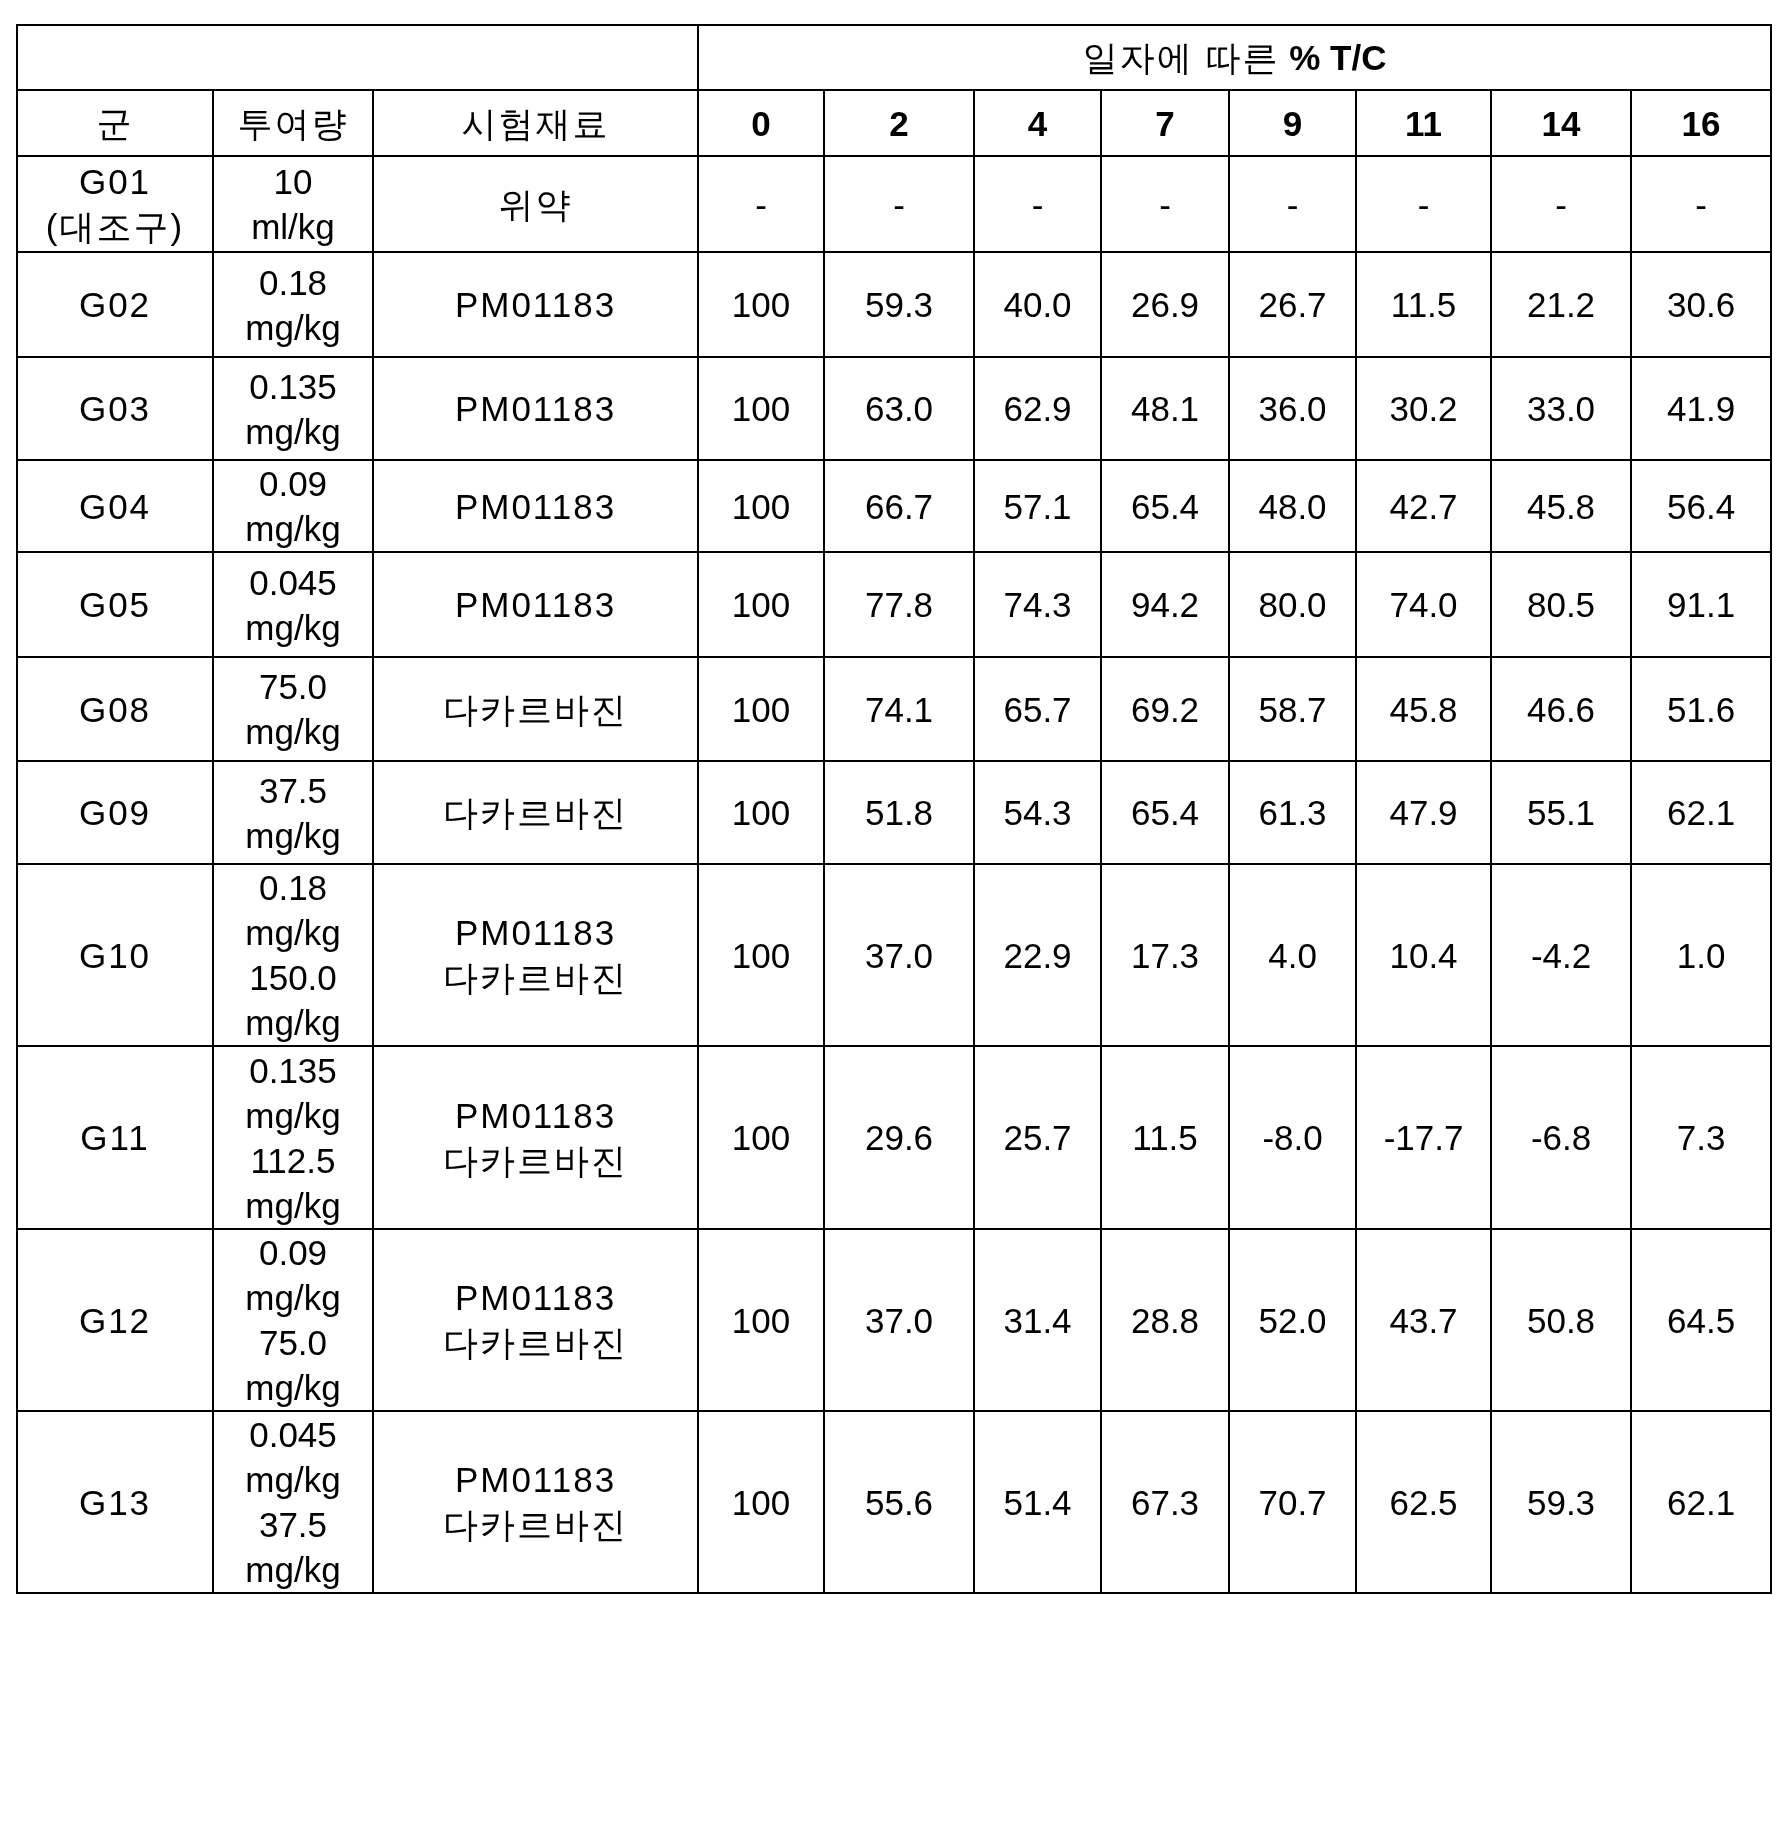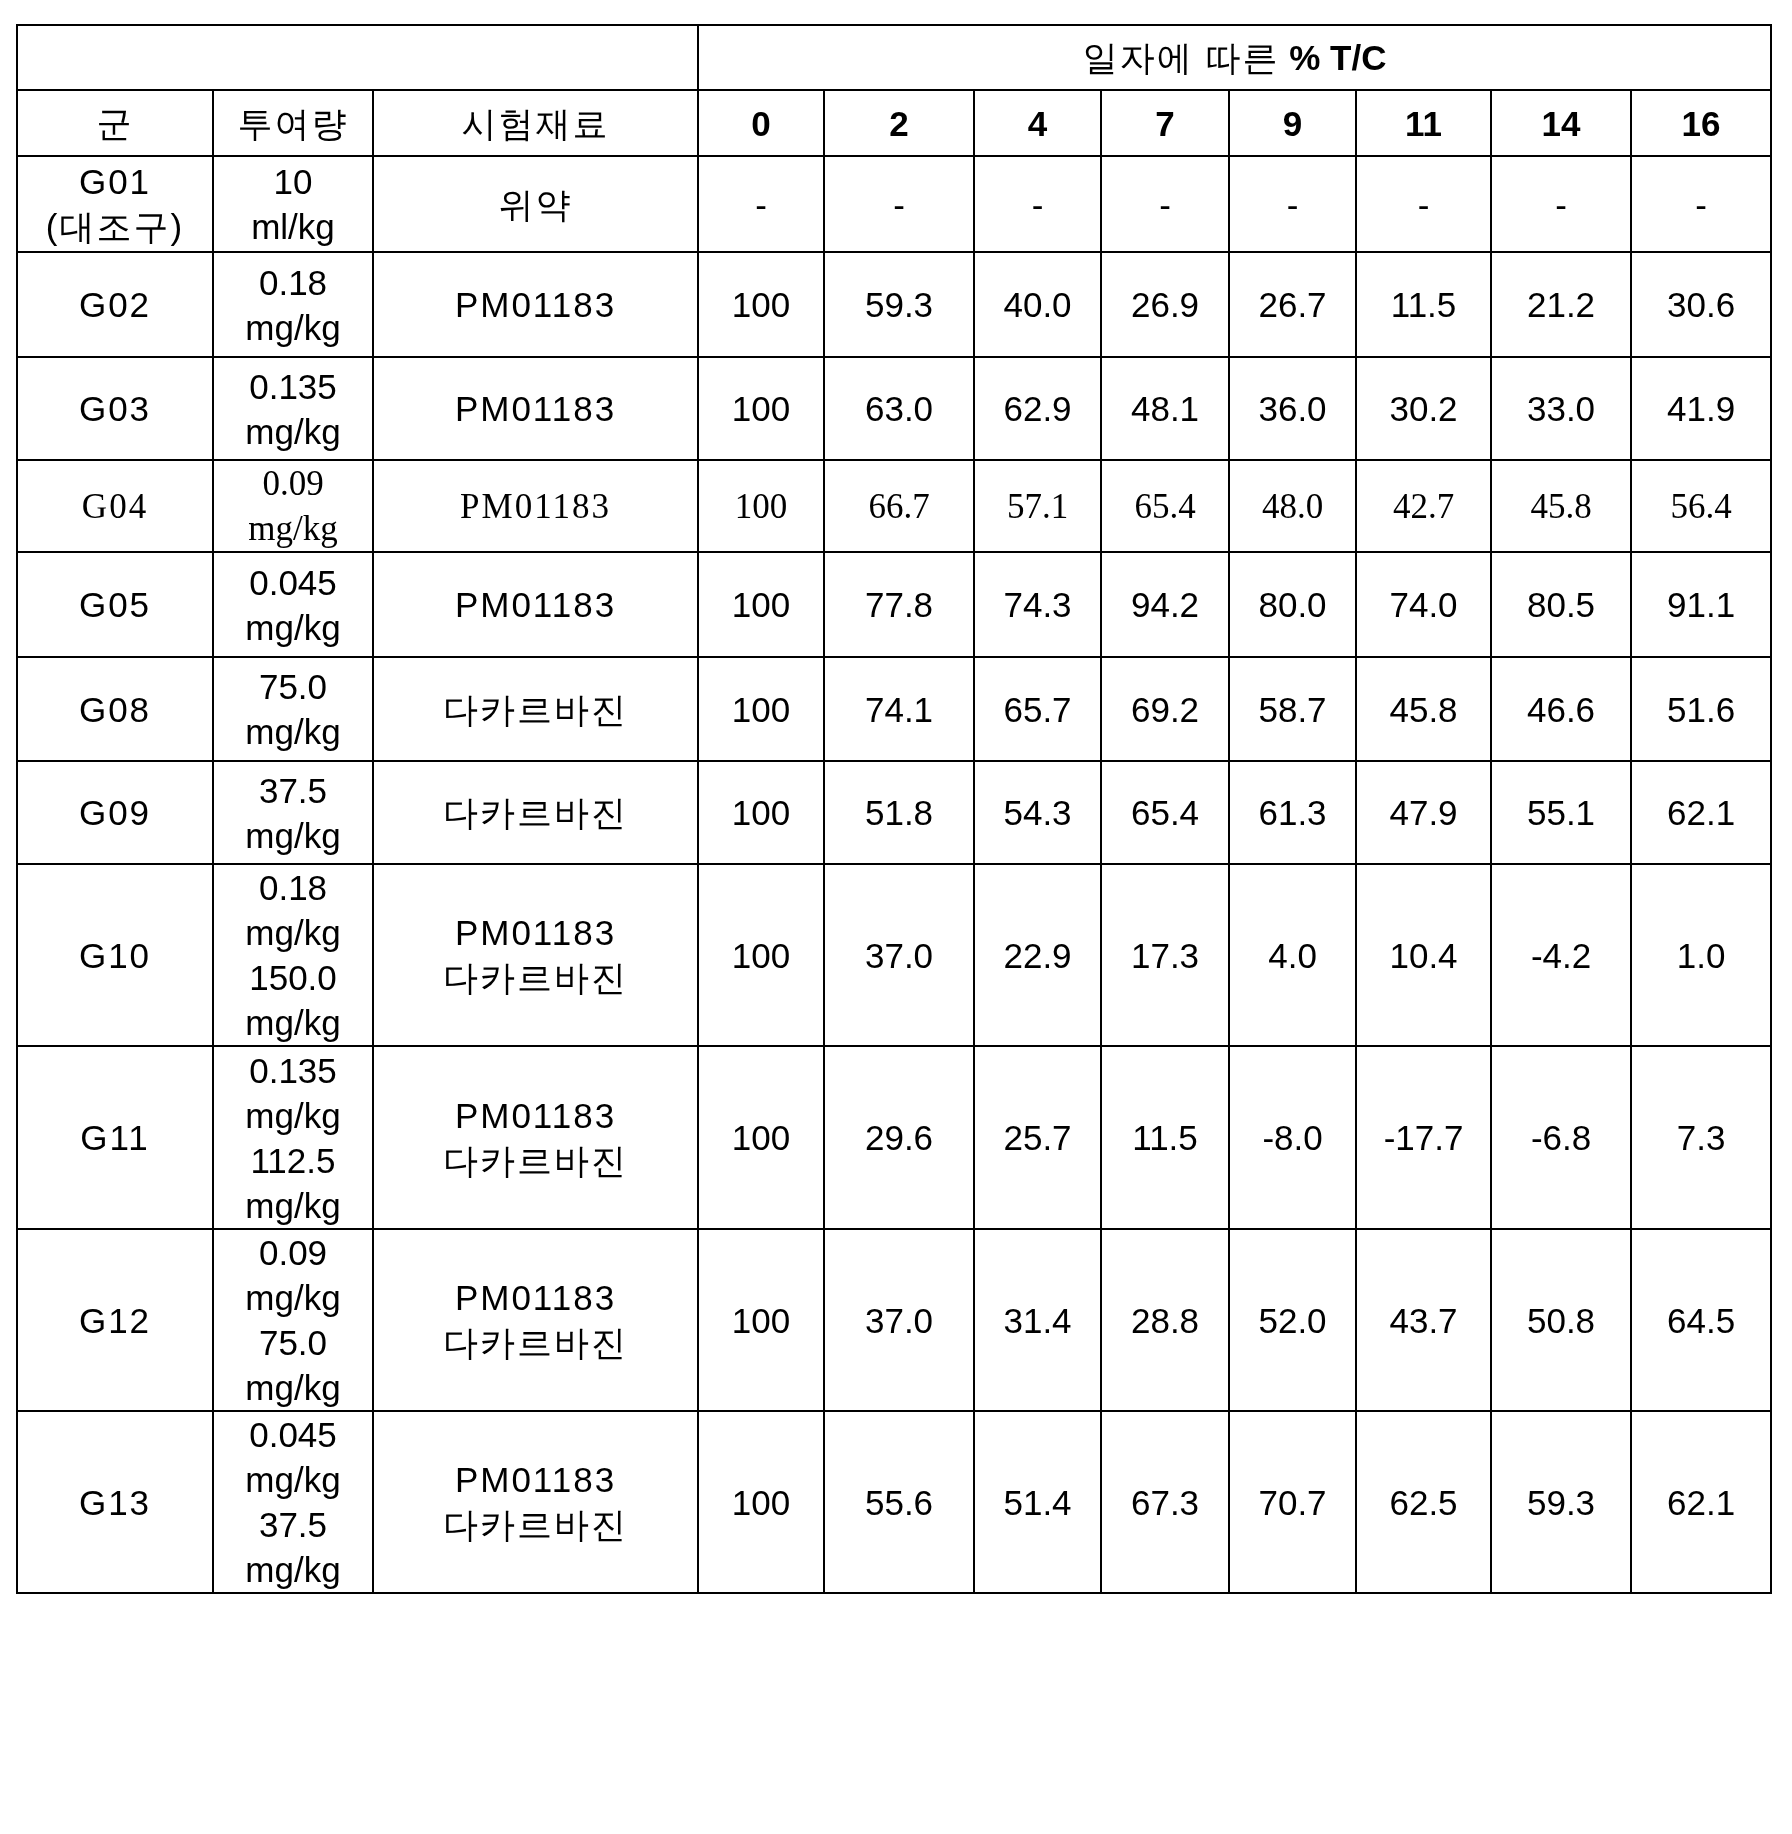--- a/index.html
+++ b/index.html
@@ -111,21 +111,21 @@
         </td>
         <td>100</td>
         <td>63.0</td>
         <td>62.9</td>
         <td>48.1</td>
         <td>36.0</td>
         <td>30.2</td>
         <td>33.0</td>
         <td>41.9</td>
       </tr>
-      <tr style="height: 76px; font-family: Liberation Serif, serif;">
+      <tr style="height: 76px;">
         <td>
           <div class="kr">G04</div>
         </td>
         <td>
           <div>0.09</div>
           <div>mg/kg</div>
         </td>
         <td>
           <div class="kr">PM01183</div>
         </td>

